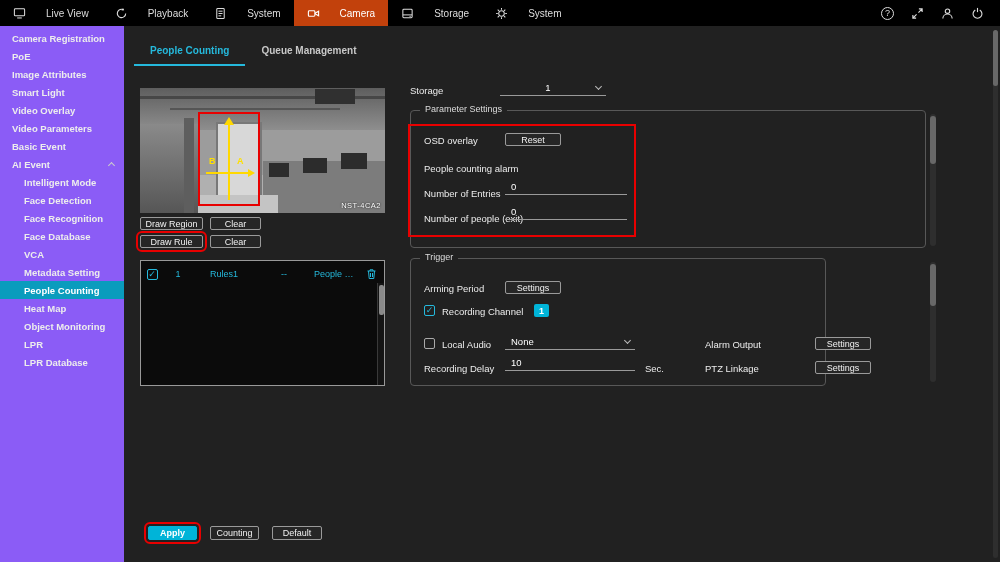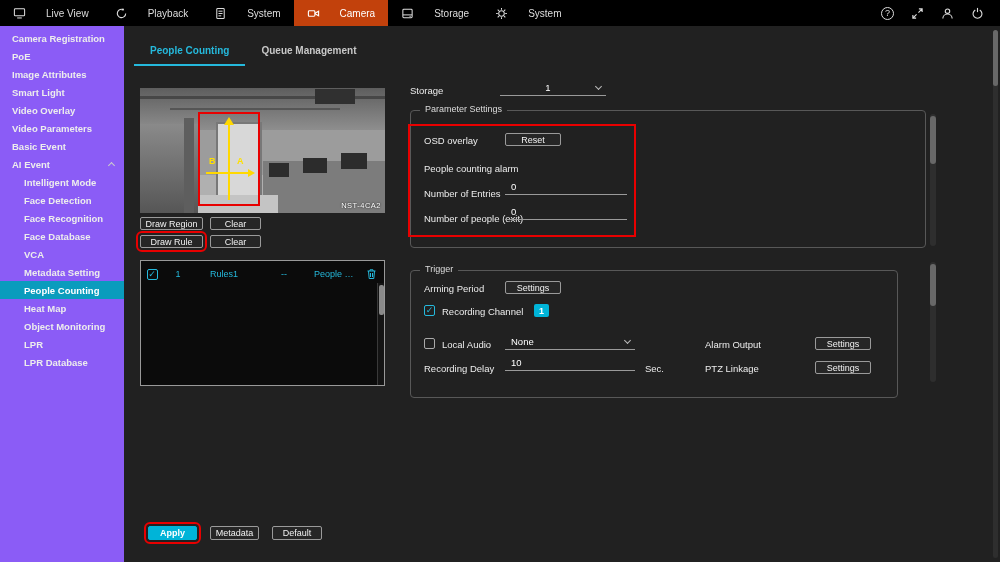--- a/index.html
+++ b/index.html
@@ -315,21 +315,21 @@
   <div class="lbl" style="left:300px;top:136px">People counting alarm</div>
   <div class="lbl" style="left:300px;top:161px">Number of Entries</div>
   <div class="uinput" style="left:381px;top:154px;width:122px">0</div>
   <div class="lbl" style="left:300px;top:186px">Number of people (exit)</div>
   <div class="uinput" style="left:381px;top:179px;width:122px">0</div>
   <div class="sbar" style="left:806px;top:88px;height:132px">
       <div class="thumb" style="top:2px;height:48px"></div>
     </div>
   <div class="ann param-ann"></div>
 
-  <div class="group" style="left:286px;top:244px;width:488px;height:128px">
+  <div class="group" style="left:286px;top:232px;width:416px;height:128px">
     <span class="group-title">Trigger</span>
   </div>
   <div class="lbl" style="left:300px;top:256px">Arming Period</div>
   <button class="btn" style="left:381px;top:255px;width:56px">Settings</button>
 
   <span class="cb checked abs" style="left:300px;top:279px"></span>
   <div class="lbl" style="left:318px;top:279px">Recording Channel</div>
   <div class="badge" style="left:410px;top:278px">1</div>
 
   <span class="cb abs" style="left:300px;top:312px"></span>
@@ -344,19 +344,19 @@
   <div class="lbl" style="left:300px;top:336px">Recording Delay</div>
   <div class="uinput" style="left:381px;top:330px;width:130px">10</div>
   <div class="lbl" style="left:521px;top:336px">Sec.</div>
   <div class="lbl" style="left:581px;top:336px">PTZ Linkage</div>
   <button class="btn" style="left:691px;top:335px;width:56px">Settings</button>
   <div class="sbar" style="left:806px;top:236px;height:120px">
       <div class="thumb" style="top:2px;height:42px"></div>
     </div>
 
   <button class="btn cyan annotated" style="left:24px;top:500px;width:49px;height:14px">Apply</button>
-  <button class="btn" style="left:86px;top:500px;width:49px;height:14px">Metadata</button>
+  <button class="btn" style="left:86px;top:500px;width:49px;height:14px">Counting</button>
   <button class="btn" style="left:148px;top:500px;width:50px;height:14px">Default</button>
 
   <div class="sbar" style="right:2px;top:4px;height:528px;width:5px">
     <div class="thumb" style="top:0;height:56px;width:5px"></div>
   </div>
 </div>
 
 </body></html>

